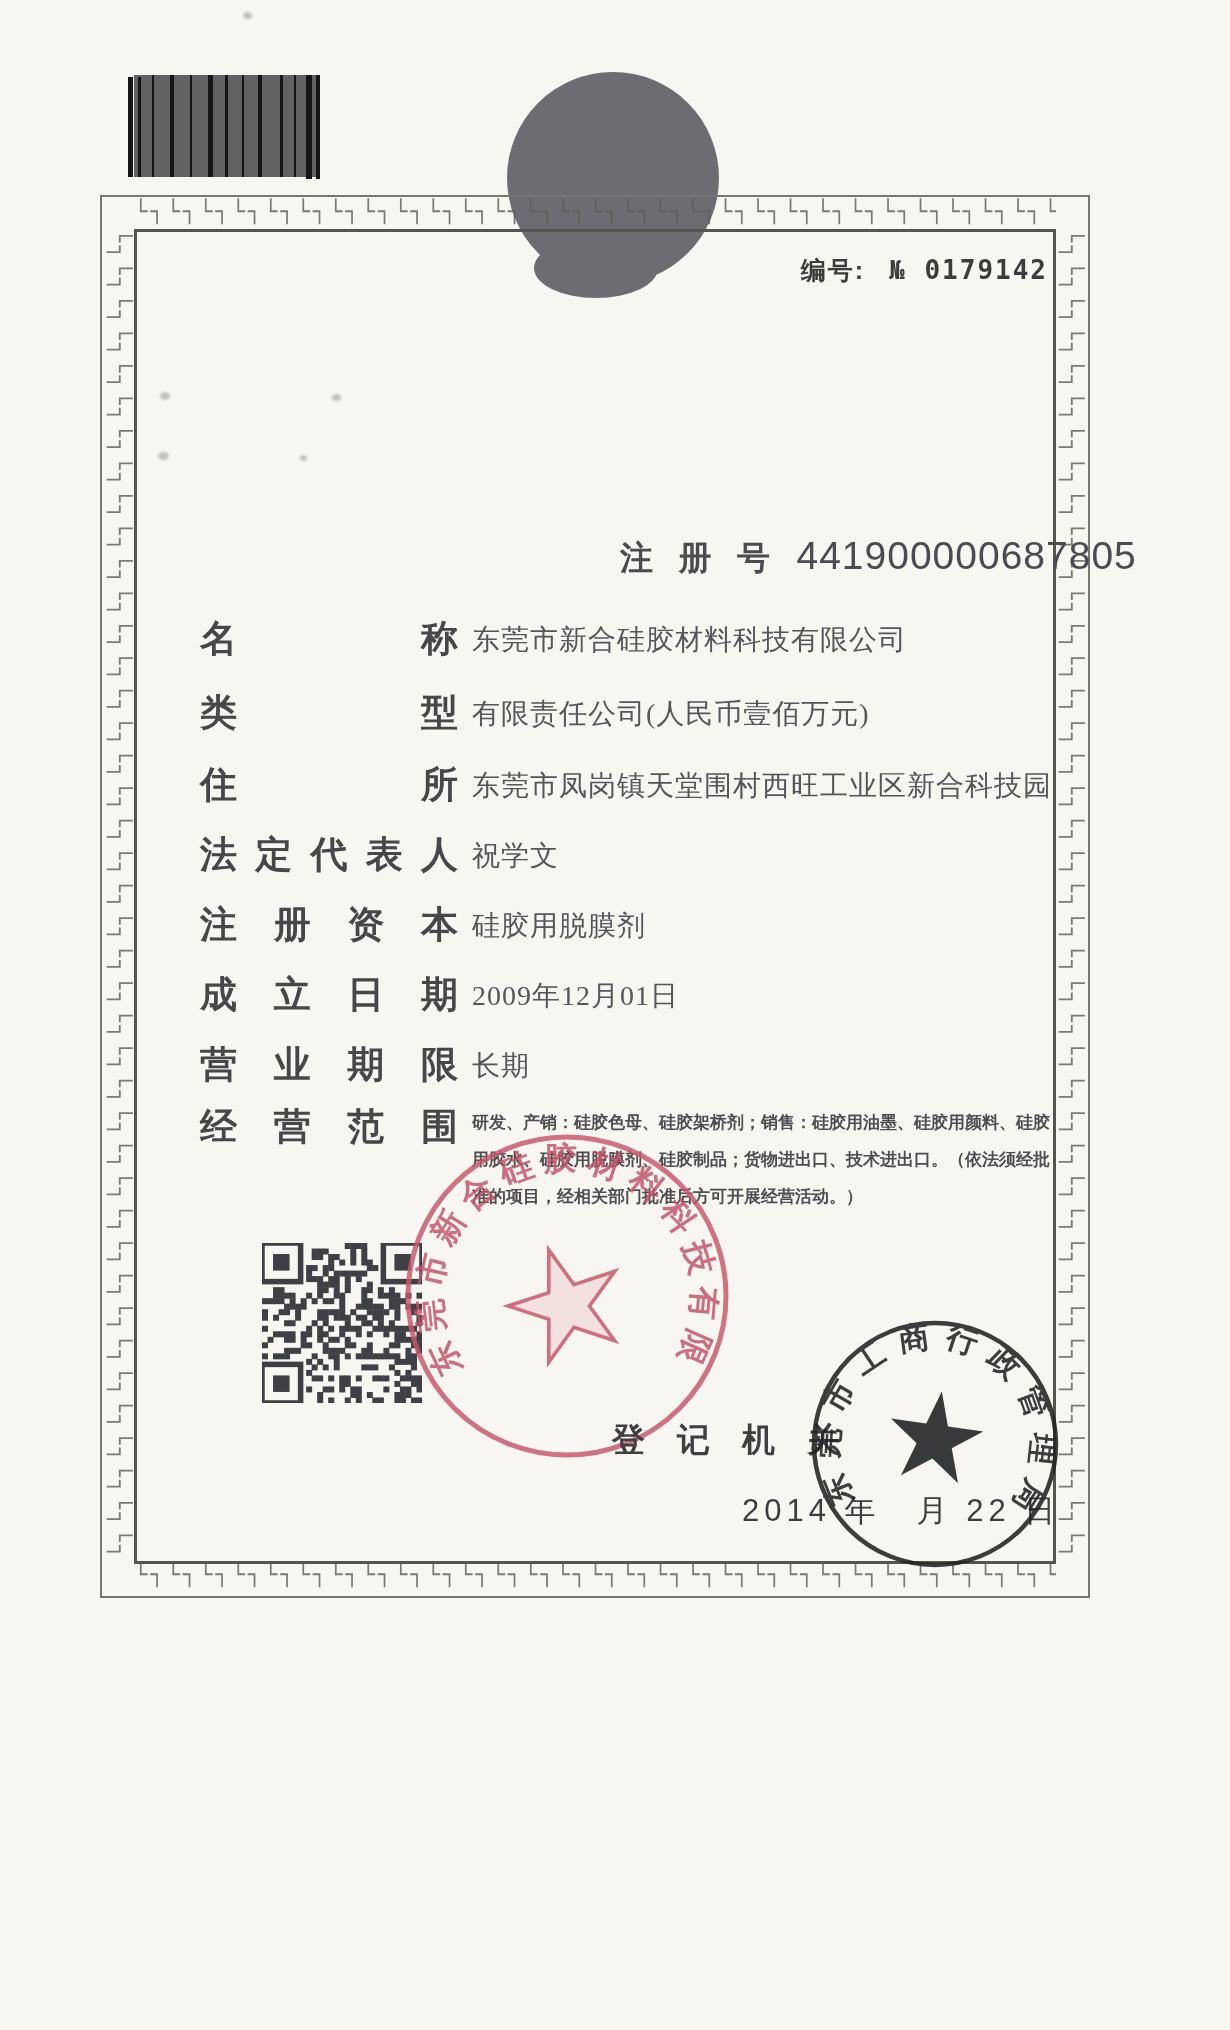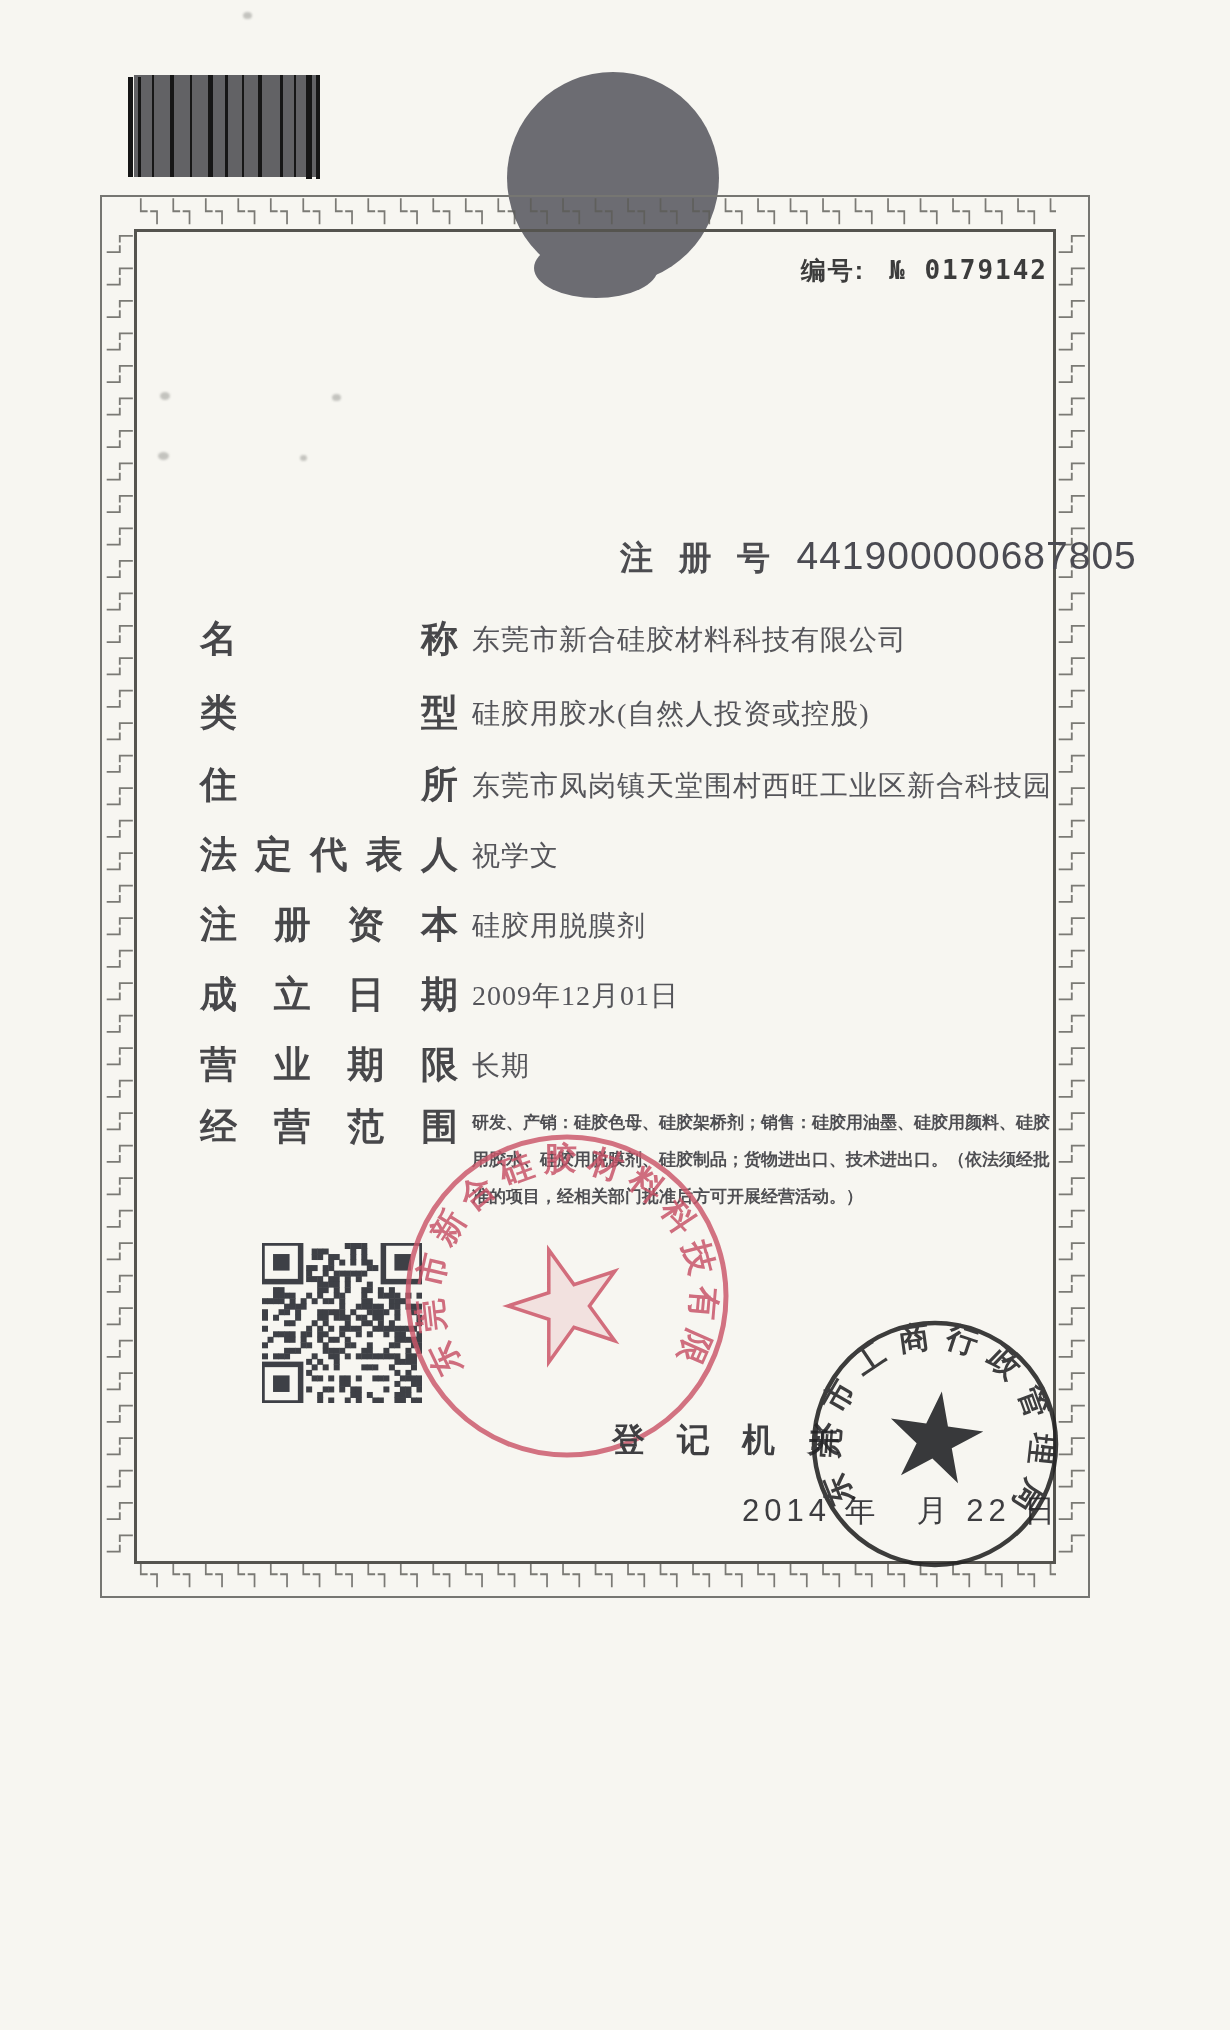--- a/index.html
+++ b/index.html
@@ -135,21 +135,21 @@
         <span>名</span>
         <span>称</span>
       </div>
     <div class="fvalue">东莞市新合硅胶材料科技有限公司</div>
   </div>
   <div class="row" style="top:688px">
     <div class="flabel">
         <span>类</span>
         <span>型</span>
       </div>
-    <div class="fvalue">硅胶用胶水(自然人投资或控股)</div>
+    <div class="fvalue">有限责任公司(人民币壹佰万元)</div>
   </div>
   <div class="row" style="top:760px">
     <div class="flabel">
         <span>住</span>
         <span>所</span>
       </div>
     <div class="fvalue">东莞市凤岗镇天堂围村西旺工业区新合科技园</div>
   </div>
   <div class="row" style="top:830px">
     <div class="flabel">

